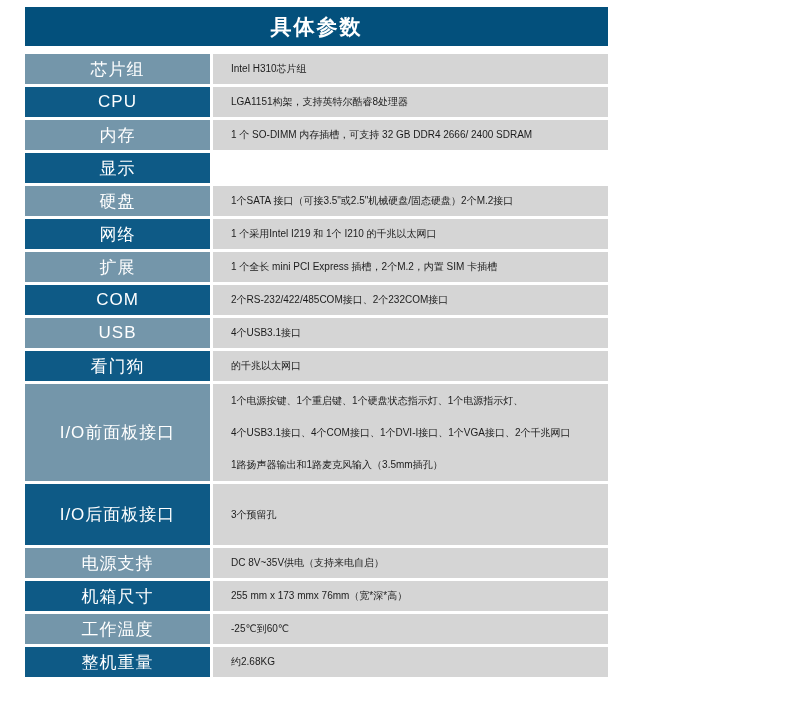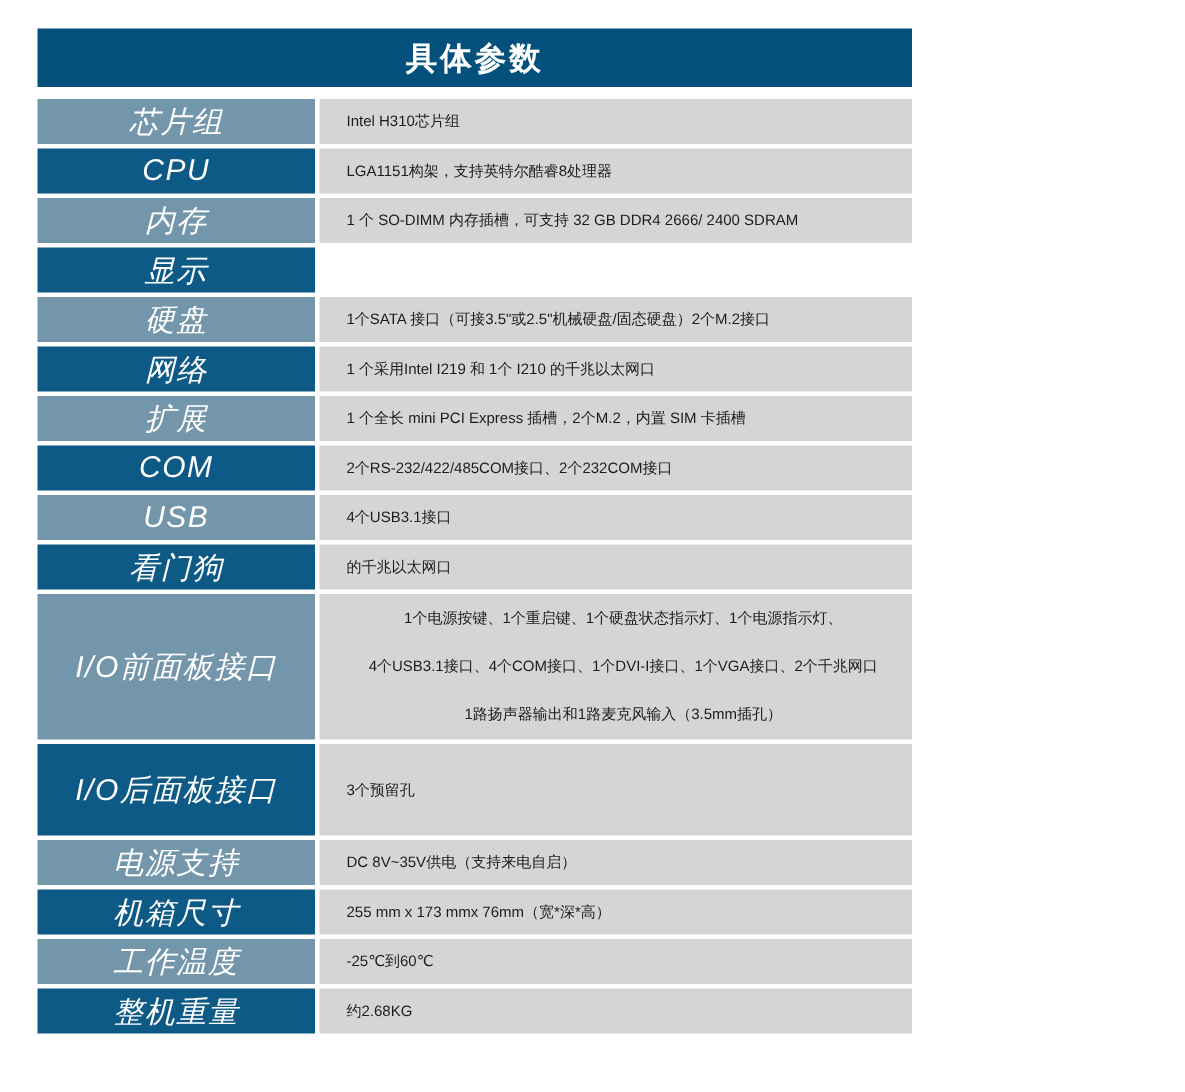--- a/index.html
+++ b/index.html
@@ -8,21 +8,21 @@
     background: #ffffff;
     width: 790px;
     height: 728px;
     overflow: hidden;
     font-family: "Liberation Sans", "DejaVu Sans", sans-serif;
   }
   .page {
     box-sizing: border-box;
     width: 636px;
     height: 728px;
-    padding: 19px 28px 0 25px;
+    padding: 7px 28px 0 25px;
   }
   .title-bar {
     height: 39px;
     background: var(--header-bg, #03507c);
     color: var(--header-fg, #ffffff);
     display: flex;
     align-items: center;
     justify-content: center;
     font-size: 21px;
     font-weight: bold;
@@ -37,38 +37,37 @@
   }
   .row.tall3 { height: 97px; }
   .row.tall2 { height: 61px; }
   .cell.label {
     flex: 0 0 185px;
     margin-right: 3px;
     display: flex;
     align-items: center;
     justify-content: center;
     color: #ffffff;
-    font-size: 20px;
+    font-size: 17px;
     letter-spacing: 1px;
-    font-style: italic;
   }
   .cell.label.light { background: var(--label-light, #7496aa); }
   .cell.label.dark  { background: var(--label-dark, #0e5a86); }
   .cell.value {
     flex: 1 1 auto;
     background: var(--cell-bg, #d5d5d5);
     display: flex;
     flex-direction: column;
     justify-content: center;
     padding-left: 18px;
     padding-right: 8px;
     color: var(--value-fg, #1c1c1c);
     font-size: 10px;
   }
-  .cell.value .line { line-height: 32px; text-align: center; }
+  .cell.value .line { line-height: 32px; }
 </style>
 </head>
 <body>
 
 <div class="page">
 
   <div class="title-bar">
     <span>具体参数</span>
   </div>
 

